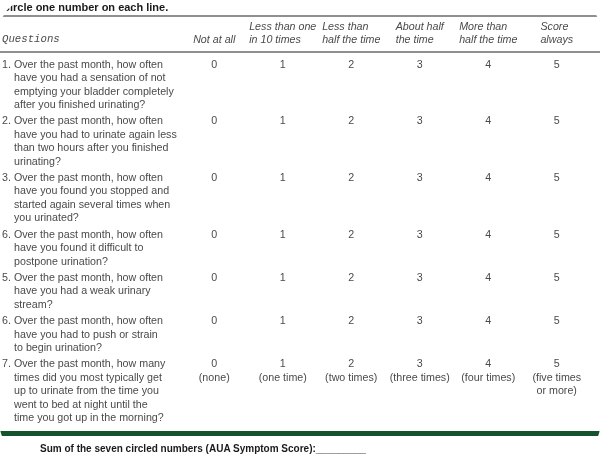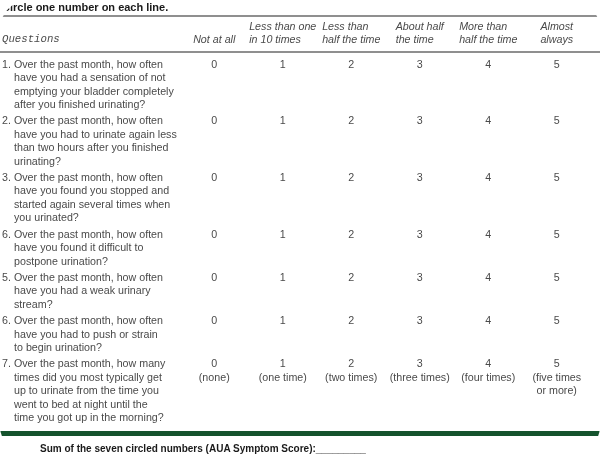--- a/index.html
+++ b/index.html
@@ -73,21 +73,21 @@
       </div>
     <div class="th-opt">
         <span>About half
 the time</span>
       </div>
     <div class="th-opt">
         <span>More than
 half the time</span>
       </div>
     <div class="th-opt">
-        <span>Almost
+        <span>Score
 always</span>
       </div>
   </div>
 
   <div class="tbody">
 
     <div class="trow">
       <div class="q">1. Over the past month, how often
 have you had a sensation of not
 emptying your bladder completely

